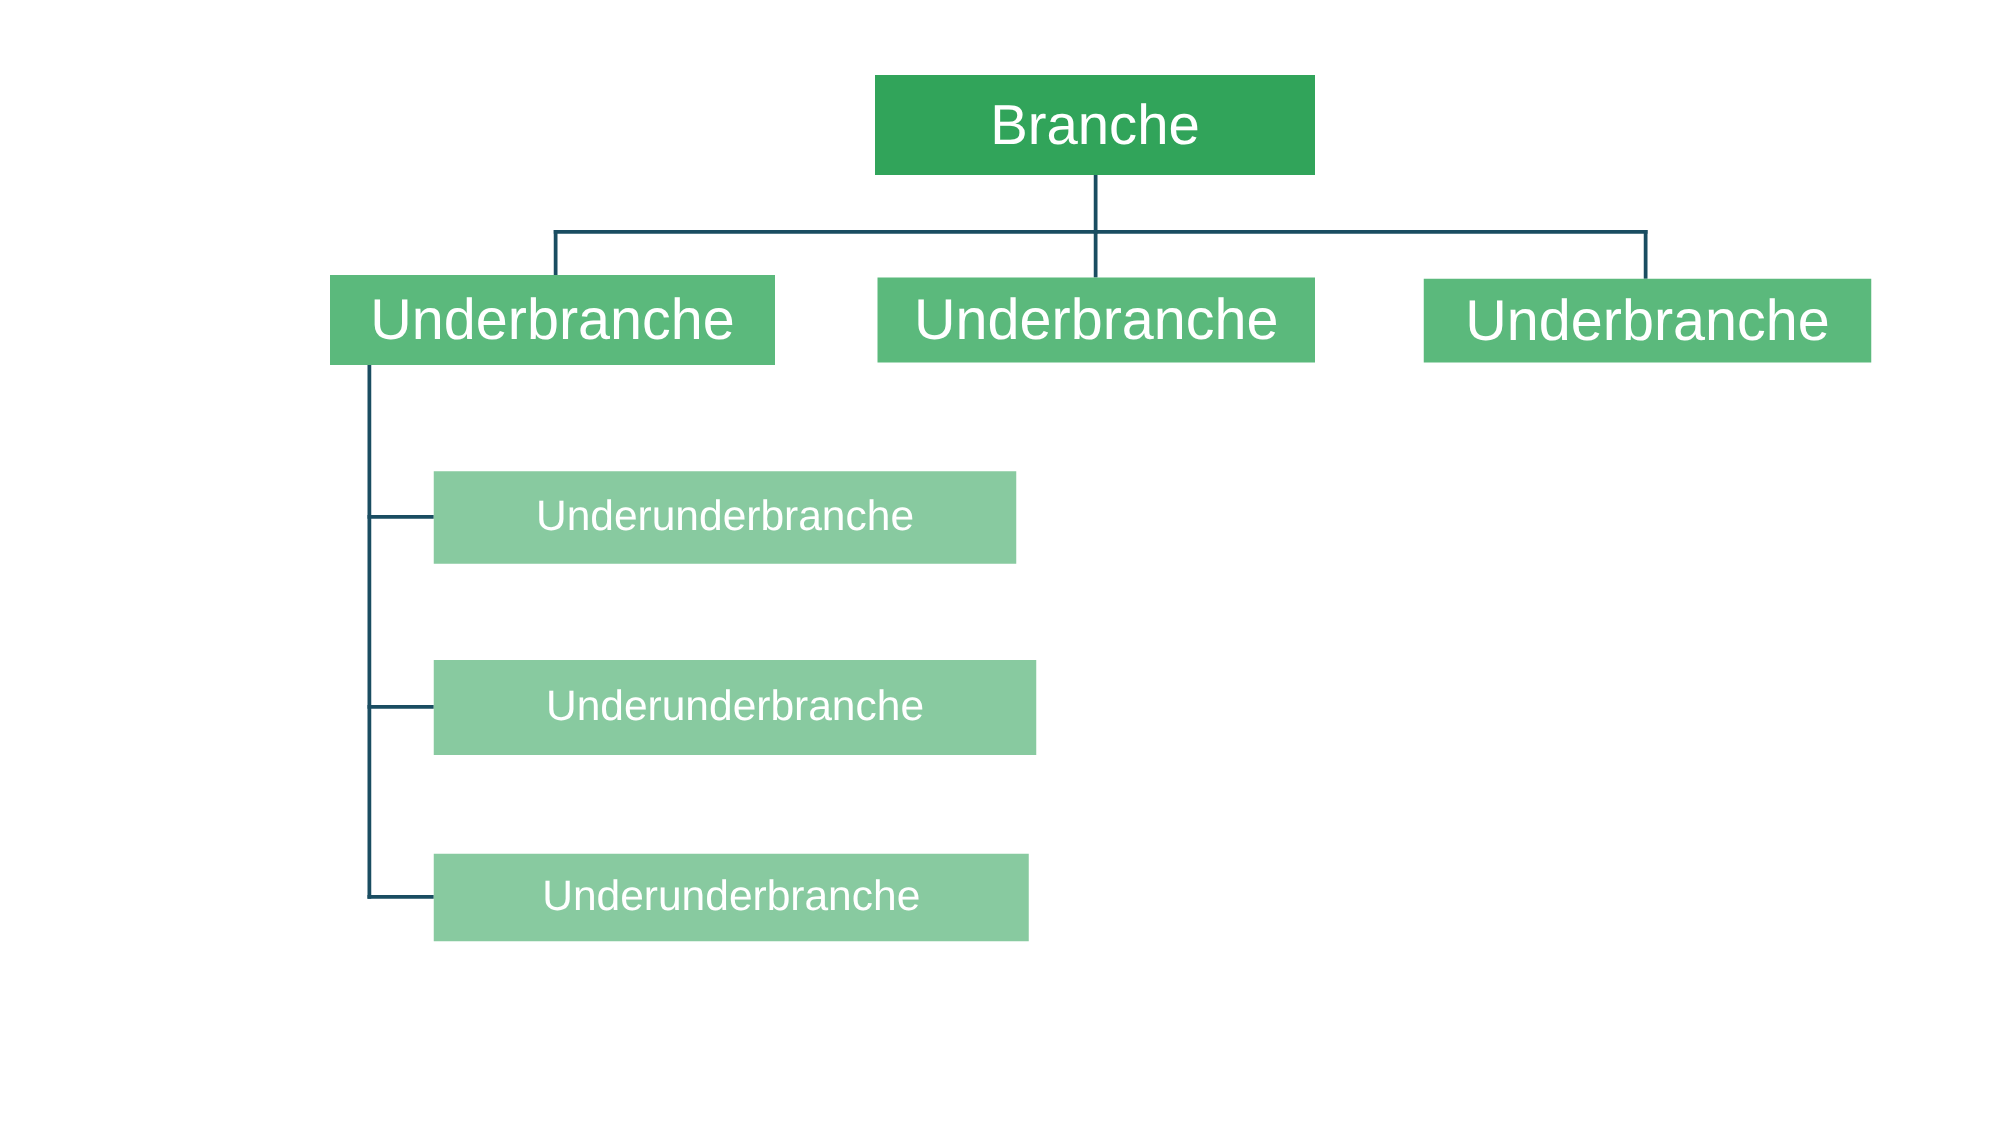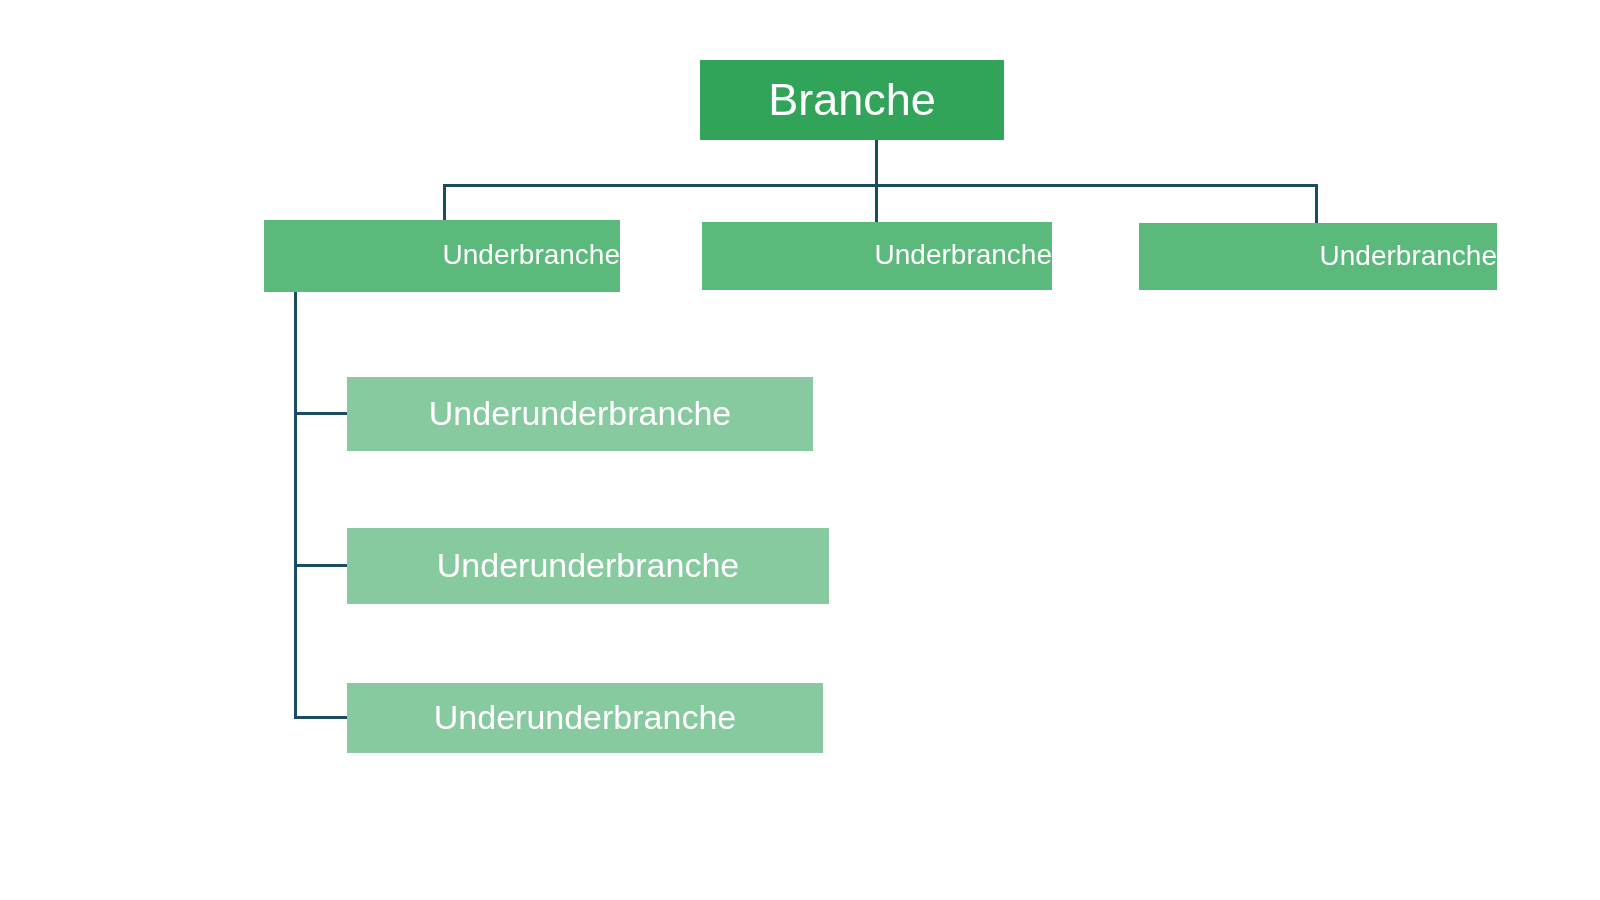--- a/index.html
+++ b/index.html
@@ -25,30 +25,30 @@
     align-items: center;
     justify-content: center;
     color: var(--text, #ffffff);
     white-space: nowrap;
     line-height: 1;
   }
   .node .label {
     transform: translateY(-1px);
   }
   .lv1 { background: var(--level1, #31a45a); font-size: 45px; }
-  .lv2 { background: var(--level2, #5bb97c); font-size: 28px; justify-content: flex-end; }
+  .lv2 { background: var(--level2, #5bb97c); font-size: 46px; }
   .lv3 { background: var(--level3, #88caa0); font-size: 34px; }
 
   .line {
     position: absolute;
     background: var(--connector, #1a4d61);
   }
 
   
-  #n-root { left: 700px;  top: 60px;  width: 304px; height: 80px; }
+  #n-root { left: 700px;  top: 60px;  width: 352px; height: 80px; }
   #n-c1   { left: 264px;  top: 220px; width: 356px; height: 72px; }
   #n-c2   { left: 702px;  top: 222px; width: 350px; height: 68px; }
   #n-c3   { left: 1139px; top: 223px; width: 358px; height: 67px; }
   #n-g1   { left: 347px;  top: 377px; width: 466px; height: 74px; }
   #n-g2   { left: 347px;  top: 528px; width: 482px; height: 76px; }
   #n-g3   { left: 347px;  top: 683px; width: 476px; height: 70px; }
 
   
   #l-root-v { left: 875px;  top: 140px; width: 3px;   height: 47px; }
   #l-main-h { left: 443px;  top: 184px; width: 875px; height: 3px;  }

